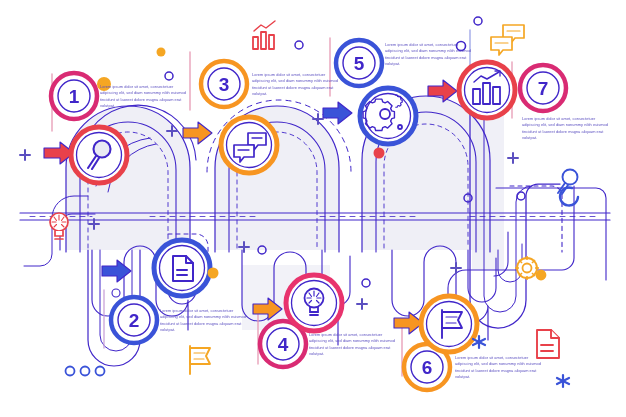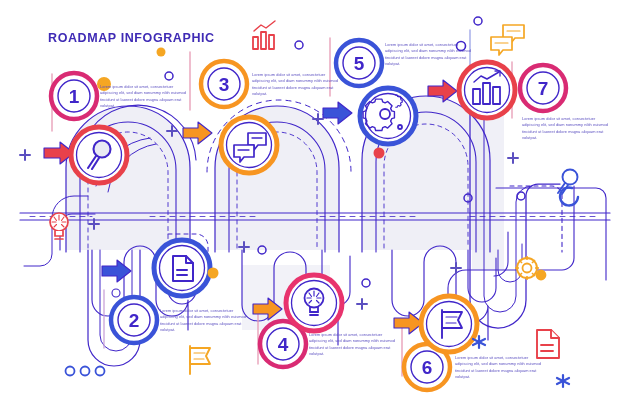--- a/index.html
+++ b/index.html
@@ -427,21 +427,20 @@
         </g>
 
         <g fill="none" stroke="#3a53d8" stroke-width="2.4" stroke-linecap="round">
           <path d="M572 188 A9 9 0 1 0 578 197"></path>
         </g>
       </g>
 
     </g>
   </svg>
 
-  <div class="title">ROADMAP INFOGRAPHIC</div>
 
   <div class="num" style="left:54px;top:87px;width:40px;">1</div>
   <div class="num" style="left:114px;top:311px;width:40px;">2</div>
   <div class="num" style="left:204px;top:75px;width:40px;">3</div>
   <div class="num" style="left:263px;top:335px;width:40px;">4</div>
   <div class="num" style="left:339px;top:54px;width:40px;">5</div>
   <div class="num" style="left:407px;top:358px;width:40px;">6</div>
   <div class="num" style="left:523px;top:79px;width:40px;">7</div>
 
   <div class="para" style="left:100px;top:84px;">Lorem ipsum dolor sit amet, consectetuer adipiscing elit, sed diam nonummy nibh euismod tincidunt ut laoreet dolore magna aliquam erat volutpat.</div>

